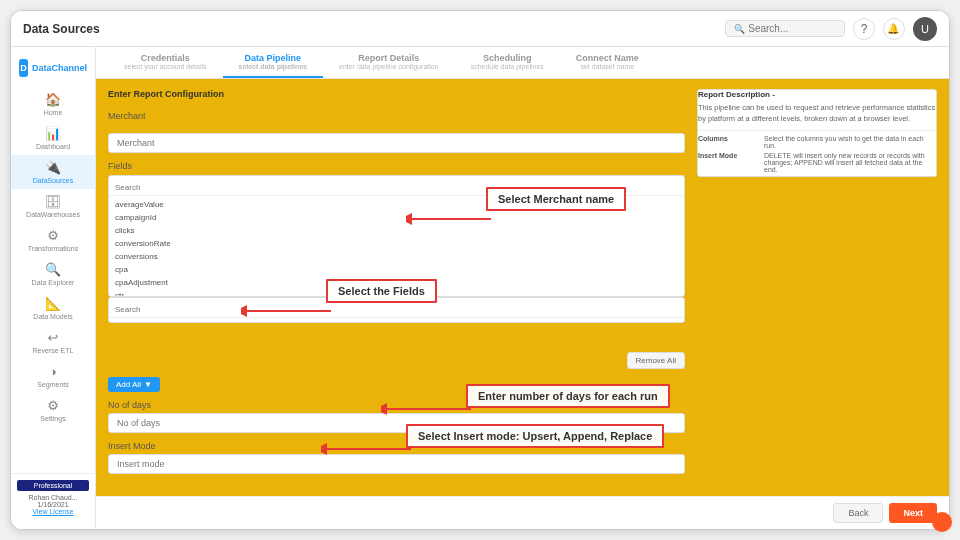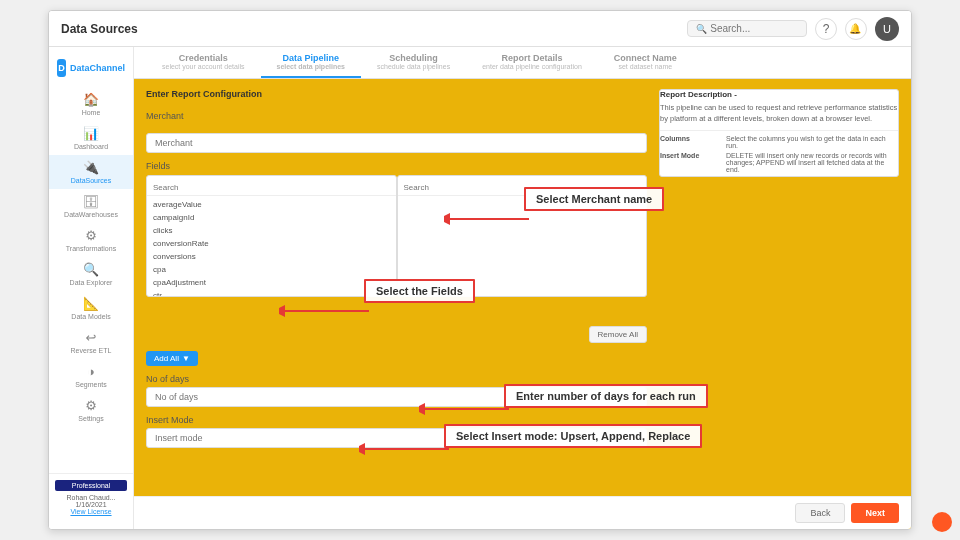--- a/index.html
+++ b/index.html
@@ -7,25 +7,25 @@
       font-family: -apple-system, BlinkMacSystemFont, 'Segoe UI', sans-serif;
       background: #f0f0f0;
       width: 960px;
       height: 540px;
       overflow: hidden;
       display: flex;
       align-items: center;
       justify-content: center;
     }
     .screenshot-wrapper {
-      width: 864px;
+      width: 940px;
       height: 520px;
       background: #fff;
       border: 1px solid #ccc;
-      border-radius: 4px;
+      border-radius: 12px;
       display: flex;
       flex-direction: column;
       overflow: hidden;
       box-shadow: 0 2px 8px rgba(0,0,0,0.15);
     }
     
     .top-bar {
       background: #fff;
       height: 36px;
       border-bottom: 1px solid #e0e0e0;
@@ -258,20 +258,21 @@
       flex-direction: column;
       gap: 4px;
     }
     .fields-label {
       font-size: 9px;
       color: #555;
       font-weight: 500;
     }
     .fields-row {
       display: flex;
+      flex-direction: column;
     }
     .fields-list-box {
       flex: 1;
       border: 1px solid #ddd;
       border-radius: 3px;
       background: #fff;
     }
     .fields-search {
       border: none;
       border-bottom: 1px solid #eee;
@@ -510,26 +511,26 @@
       <div class="step-tabs">
         <div class="step-tab">
           <div class="step-tab-title">Credentials</div>
           <div class="step-tab-sub">select your account details</div>
         </div>
         <div class="step-tab active">
           <div class="step-tab-title">Data Pipeline</div>
           <div class="step-tab-sub">select data pipelines</div>
         </div>
         <div class="step-tab">
+          <div class="step-tab-title">Report Details</div>
+          <div class="step-tab-sub">enter data pipeline configuration</div>
+        </div>
+        <div class="step-tab">
           <div class="step-tab-title">Scheduling</div>
           <div class="step-tab-sub">schedule data pipelines</div>
-        </div>
-        <div class="step-tab">
-          <div class="step-tab-title">Report Details</div>
-          <div class="step-tab-sub">enter data pipeline configuration</div>
         </div>
         <div class="step-tab">
           <div class="step-tab-title">Connect Name</div>
           <div class="step-tab-sub">set dataset name</div>
         </div>
       </div>
 
       <div class="form-area">
         <div class="form-left">
           <div class="section-title">Enter Report Configuration</div>

